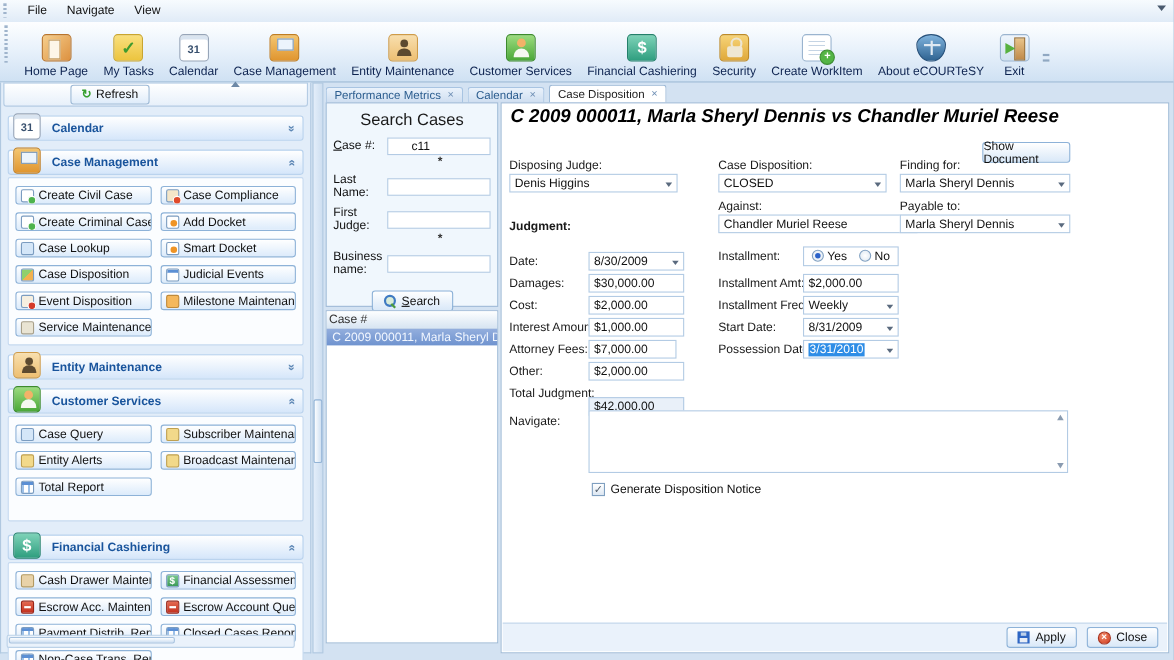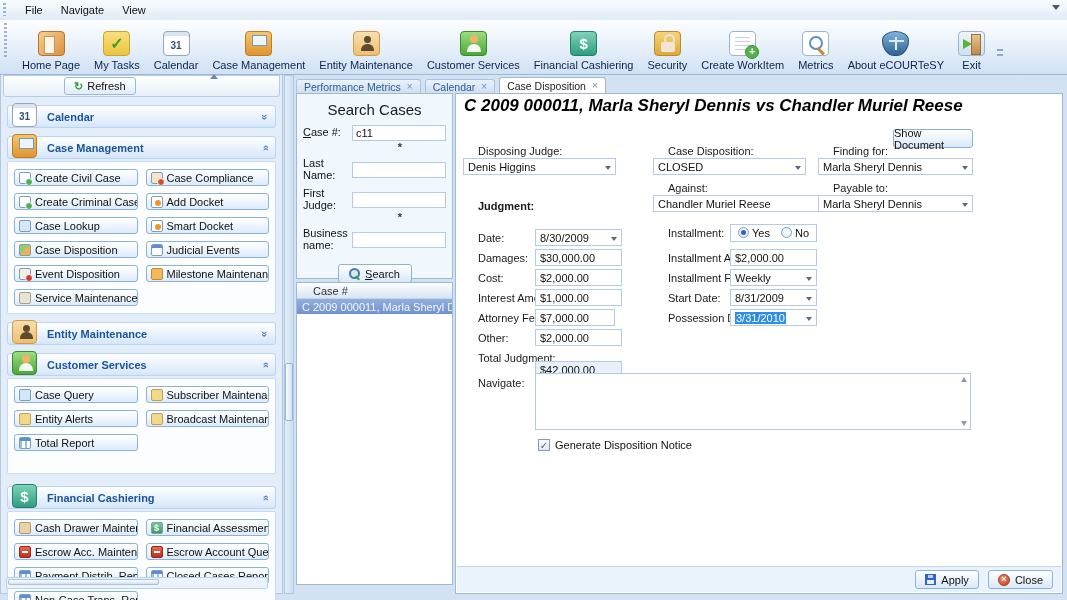--- a/index.html
+++ b/index.html
@@ -109,40 +109,40 @@
     border-radius:3px 3px 0 0;color:#2c5d8f;font-size:10.5px;white-space:nowrap;}
   .tab .tab-close{color:#6f8fb5;font-size:10px;line-height:10px;}
   .tab.active{background:#fff;color:#222;height:17px;border-color:#9db9d6;}
   
   .search-panel{position:absolute;left:296px;top:93px;width:157px;height:186px;box-sizing:border-box;
     background:#f0f7fd;border:1px solid #9db9d6;}
   .search-title{text-align:center;margin-top:7px;font-size:15px;color:#1a1a1a;}
   .srow{display:flex;align-items:center;margin:7px 6px 0;}
   .srow .slabel{width:49px;flex:none;line-height:1.05;}
   .sinput{flex:1;height:16px;box-sizing:border-box;background:#fff;border:1px solid #b3cbe4;
-    padding:0 3px;display:flex;align-items:center;}
+    padding:0 21px;display:flex;align-items:center;}
   .mn{display:inline-block;}
   .mn::first-letter{text-decoration:underline;}
   .req{margin-left:55px;width:96px;text-align:center;color:#333;font-weight:bold;height:7px;line-height:7px;margin-top:3px;}
   .search-btn{margin:13px auto 0;width:74px;height:19px;display:flex;align-items:center;justify-content:center;gap:5px;
     background:linear-gradient(#fff,#d9e8f8);border:1px solid #8db2d8;border-radius:3px;box-sizing:border-box;}
   .search-icon{width:11px;height:11px;position:relative;flex:none;}
   .search-icon::before{content:"";position:absolute;top:0;left:0;width:7px;height:7px;border:2px solid #3f7ac2;border-radius:50%;background:#d9ecd9;}
   .search-icon::after{content:"";position:absolute;right:0;bottom:0;width:5px;height:2px;background:#4a9a3f;transform:rotate(45deg);}
   .results{position:absolute;left:296px;top:282px;width:157px;height:303px;box-sizing:border-box;background:#fff;border:1px solid #9db9d6;}
-  .res-head{height:15px;background:linear-gradient(#fdfeff,#d8e5f2);border-bottom:1px solid #c2d4e8;display:flex;align-items:center;padding-left:16px;color:#333;}
+  .res-head{height:15px;background:linear-gradient(#fdfeff,#d8e5f2);border-bottom:1px solid #c2d4e8;display:flex;align-items:center;padding-left:2px;color:#333;}
   .res-row{height:15px;display:flex;align-items:center;padding-left:5px;white-space:nowrap;overflow:hidden;}
   .res-row.selected{background:linear-gradient(#93aedd,#6f93cf);color:#f2f7ff;}
   
   .main{position:absolute;left:455px;top:93px;width:608px;height:501px;box-sizing:border-box;background:#fff;border:1px solid #9db9d6;}
   .case-title{position:absolute;left:8px;top:2px;font-size:17px;font-weight:bold;font-style:italic;white-space:nowrap;color:#000;}
   .btn{display:flex;align-items:center;justify-content:center;gap:5px;background:linear-gradient(#fff,#d9e8f8);
     border:1px solid #8db2d8;border-radius:3px;box-sizing:border-box;}
   .showdoc{position:absolute;left:437px;top:35px;width:80px;height:19px;}
-  .flabel{position:absolute;white-space:nowrap;color:#1a1a1a;margin-left:15px;}
+  .flabel{position:absolute;white-space:nowrap;color:#1a1a1a;}
   .dd,.inp{position:absolute;height:17px;box-sizing:border-box;background:#fff;border:1px solid #b3cbe4;
     display:flex;align-items:center;padding:0 4px;white-space:nowrap;overflow:hidden;}
   .dd{padding-right:15px;}
   .dd::after{content:"";position:absolute;right:4px;top:7px;border-left:3px solid transparent;border-right:3px solid transparent;border-top:4px solid #5a6a7e;}
   .ro{background:#e9f0f9;}
   .radio-grp{position:absolute;display:flex;align-items:center;gap:11px;background:#fff;border:1px solid #b3cbe4;
     box-sizing:border-box;padding:0 7px;height:18px;}
   .radio-opt{display:flex;align-items:flex-start;gap:3px;}
   .radio{width:11px;height:11px;border-radius:50%;background:radial-gradient(#fff,#dce6f0);border:1px solid #7f9fc0;position:relative;box-sizing:border-box;flex:none;}
   .radio.checked::after{content:"";position:absolute;left:2px;top:2px;width:5px;height:5px;border-radius:50%;background:#2b62c9;}
@@ -209,24 +209,20 @@
     </div>
     <div class="tb-item">
       <div class="tb-icon" data-icon="security"></div>
       <span class="tb-label">Security</span>
     </div>
     <div class="tb-item">
       <div class="tb-icon" data-icon="workitem"></div>
       <span class="tb-label">Create WorkItem</span>
     </div>
     <div class="tb-item">
-      <div class="tb-icon" data-icon="metrics"></div>
-      <span class="tb-label">Metrics</span>
-    </div>
-    <div class="tb-item">
       <div class="tb-icon" data-icon="about"></div>
       <span class="tb-label">About eCOURTeSY</span>
     </div>
     <div class="tb-item">
       <div class="tb-icon" data-icon="exit"></div>
       <span class="tb-label">Exit</span>
     </div>
     <div class="tb-overflow"></div>
   </div>
 

